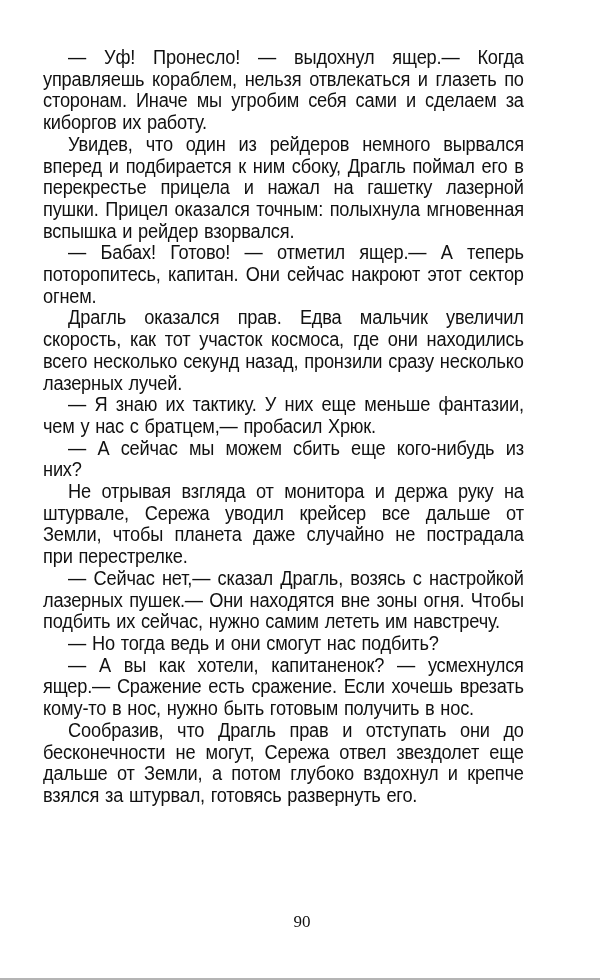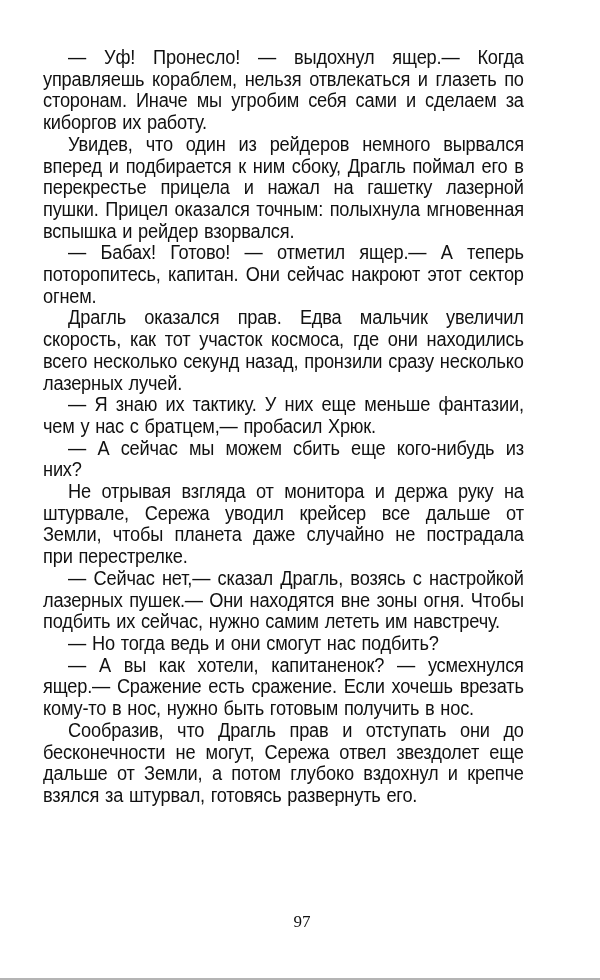--- a/index.html
+++ b/index.html
@@ -51,15 +51,15 @@
   <p>Драгль оказался прав. Едва мальчик увеличил скорость, как тот участок космоса, где они находились всего несколько секунд назад, пронзили сразу несколько лазерных лучей.</p>
   <p>— Я знаю их тактику. У них еще меньше фантазии, чем у нас с братцем,— пробасил Хрюк.</p>
   <p>— А сейчас мы можем сбить еще кого-нибудь из них?</p>
   <p>Не отрывая взгляда от монитора и держа руку на штурвале, Сережа уводил крейсер все дальше от Земли, чтобы планета даже случайно не пострадала при перестрелке.</p>
   <p>— Сейчас нет,— сказал Драгль, возясь с настройкой лазерных пушек.— Они находятся вне зоны огня. Чтобы подбить их сейчас, нужно самим лететь им навстречу.</p>
   <p>— Но тогда ведь и они смогут нас подбить?</p>
   <p>— А вы как хотели, капитаненок? — усмехнулся ящер.— Сражение есть сражение. Если хочешь врезать кому-то в нос, нужно быть готовым получить в нос.</p>
   <p>Сообразив, что Драгль прав и отступать они до бесконечности не могут, Сережа отвел звездолет еще дальше от Земли, а потом глубоко вздохнул и крепче взялся за штурвал, готовясь развернуть его.</p>
 </div>
 
-<div class="page-number">97</div>
+<div class="page-number">90</div>
 
 <div class="bottom-rule"></div>
 
 </body></html>

